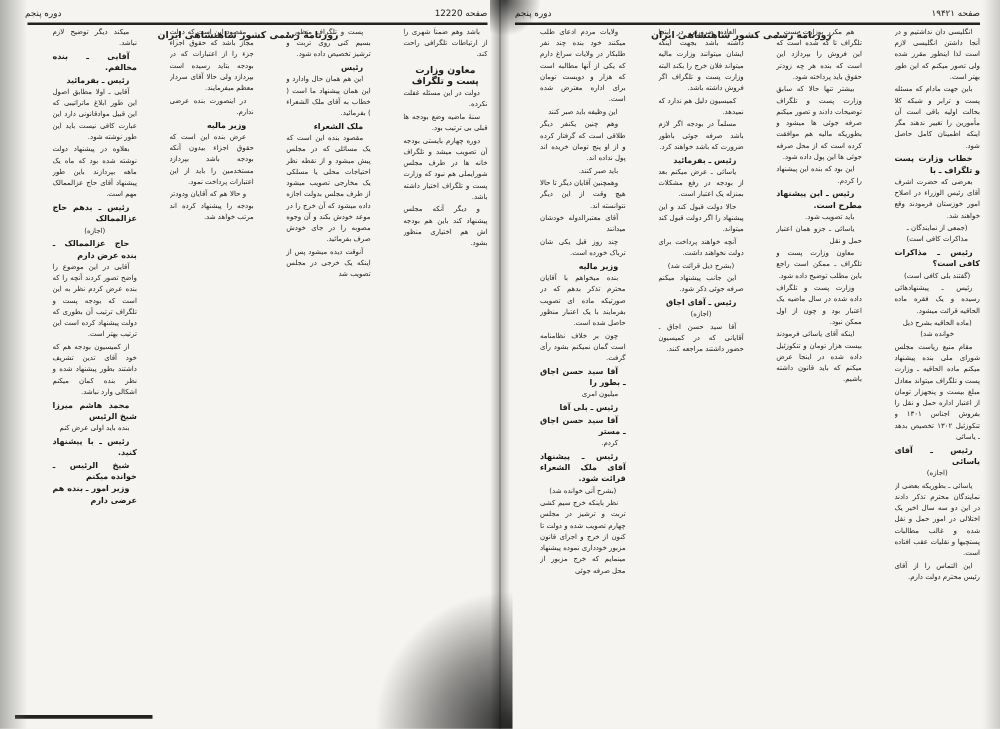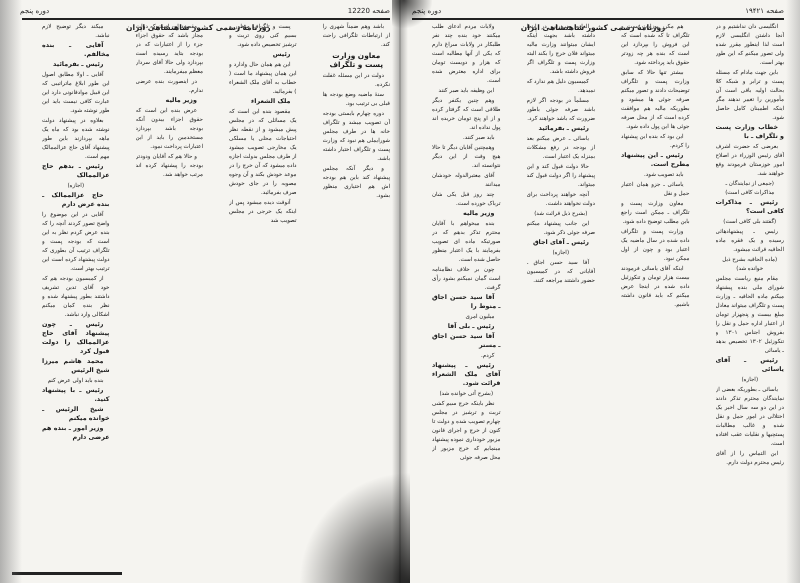--- a/index.html
+++ b/index.html
@@ -115,21 +115,20 @@
           <p class="">میکند دیگر توضیح لازم نباشد.</p>
           <p class="speaker">آقایی ـ بنده مخالفم.</p>
           <p class="speaker">رئیس ـ بفرمائید</p>
           <p class="">آقایی ـ اولا مطابق اصول این طور ابلاغ ماتراتیبی که این قبیل موادقانونی دارد این عبارت کافی نیست باید این طور نوشته شود.</p>
           <p class="">بعلاوه در پیشنهاد دولت نوشته شده بود که ماه یک ماهه بپردازند باین طور پیشنهاد آقای حاج عزالممالک مهم است.</p>
           <p class="speaker">رئیس ـ بدهم حاج عزالممالک</p>
           <p class="center">(اجازه)</p>
           <p class="speaker">حاج عزالممالک ـ بنده عرض دارم</p>
           <p class="">آقایی در این موضوع را واضح تصور کردند آنچه را که بنده عرض کردم نظر به این است که بودجه پست و تلگراف ترتیب آن بطوری که دولت پیشنهاد کرده است این ترتیب بهتر است.</p>
           <p class="">از کمیسیون بودجه هم که خود آقای تدین تشریف داشتند بطور پیشنهاد شده و نظر بنده کمان میکنم اشکالی وارد نباشد.</p>
-          <p class="speaker">رئیس ـ چون پیشنهاد آقای حاج عزالممالک را دولت قبول کرد</p>
           <p class="speaker">محمد هاشم میرزا شیخ الرئیس</p>
           <p class="">بنده باید اولی عرض کنم</p>
           <p class="speaker">رئیس ـ با پیشنهاد کنید.</p>
           <p class="speaker">شیخ الرئیس ـ خوانده میکنم</p>
           <p class="speaker">وزیر امور ـ بنده هم عرضی دارم</p>
         </div>
     </div>
     <div class="footer-rule"></div>
   </div>
 
@@ -186,21 +185,21 @@
           <p class="">ولایات مردم ادعای طلب میکنند خود بنده چند نفر طلبکار در ولایات سراغ دارم که یکی از آنها مطالبه است که هزار و دویست تومان برای اداره معترض شده است.</p>
           <p class="center">این وظیفه باید صبر کنند</p>
           <p class="">وهم چنین یکنفر دیگر طلاقی است که گرفتار کرده و از او پنج تومان خریده اند پول نداده اند.</p>
           <p class="">باید صبر کنند.</p>
           <p class="">وهمچنین آقایان دیگر تا حالا هیچ وقت از این دیگر نتوانسته اند.</p>
           <p class="">آقای معتبرالدوله خودشان میدانند</p>
           <p class="">چند روز قبل یکی شان ترباک خورده است.</p>
           <p class="speaker">وزیر مالیه</p>
           <p class="">بنده میخواهم با آقایان محترم تذکر بدهم که در صورتیکه ماده ای تصویب بفرمایند با یک اعتبار منظور حاصل شده است.</p>
           <p class="">چون بر خلاف نظامنامه است گمان نمیکنم بشود رأی گرفت.</p>
-          <p class="speaker">آقا سید حسن اجاق ـ منوط را</p>
+          <p class="speaker">آقا سید حسن اجاق ـ بطور را</p>
           <p class="">میلیون امری</p>
           <p class="speaker">رئیس ـ بلی آقا</p>
           <p class="speaker">آقا سید حسن اجاق ـ مستر</p>
           <p class="">کردم.</p>
           <p class="speaker">رئیس ـ پیشنهاد آقای ملک الشعراء قرائت شود.</p>
           <p class="center">(بشرح آتی خوانده شد)</p>
           <p class="">نظر باینکه خرج سیم کشی تربت و ترشیز در مجلس چهارم تصویب شده و دولت تا کنون از خرج و اجرای قانون مزبور خودداری نموده پیشنهاد مینمایم که خرج مزبور از محل صرفه جوئی</p>
         </div>
     </div>
   </div>

